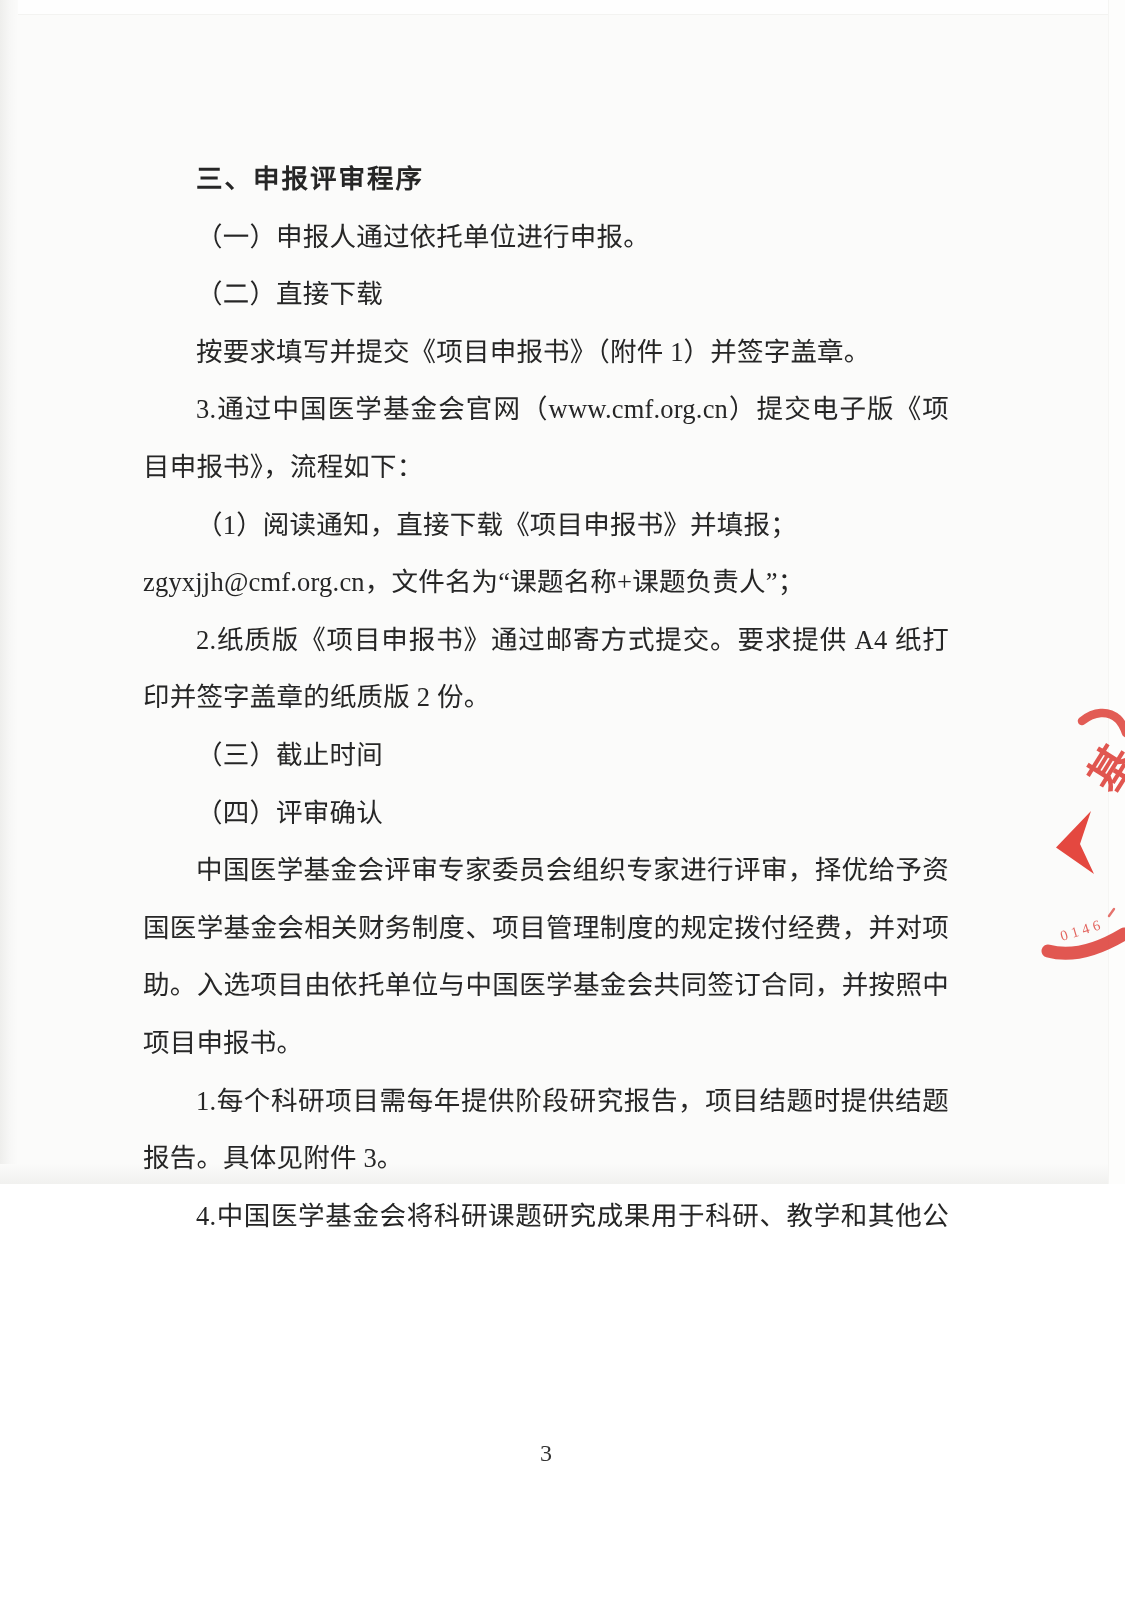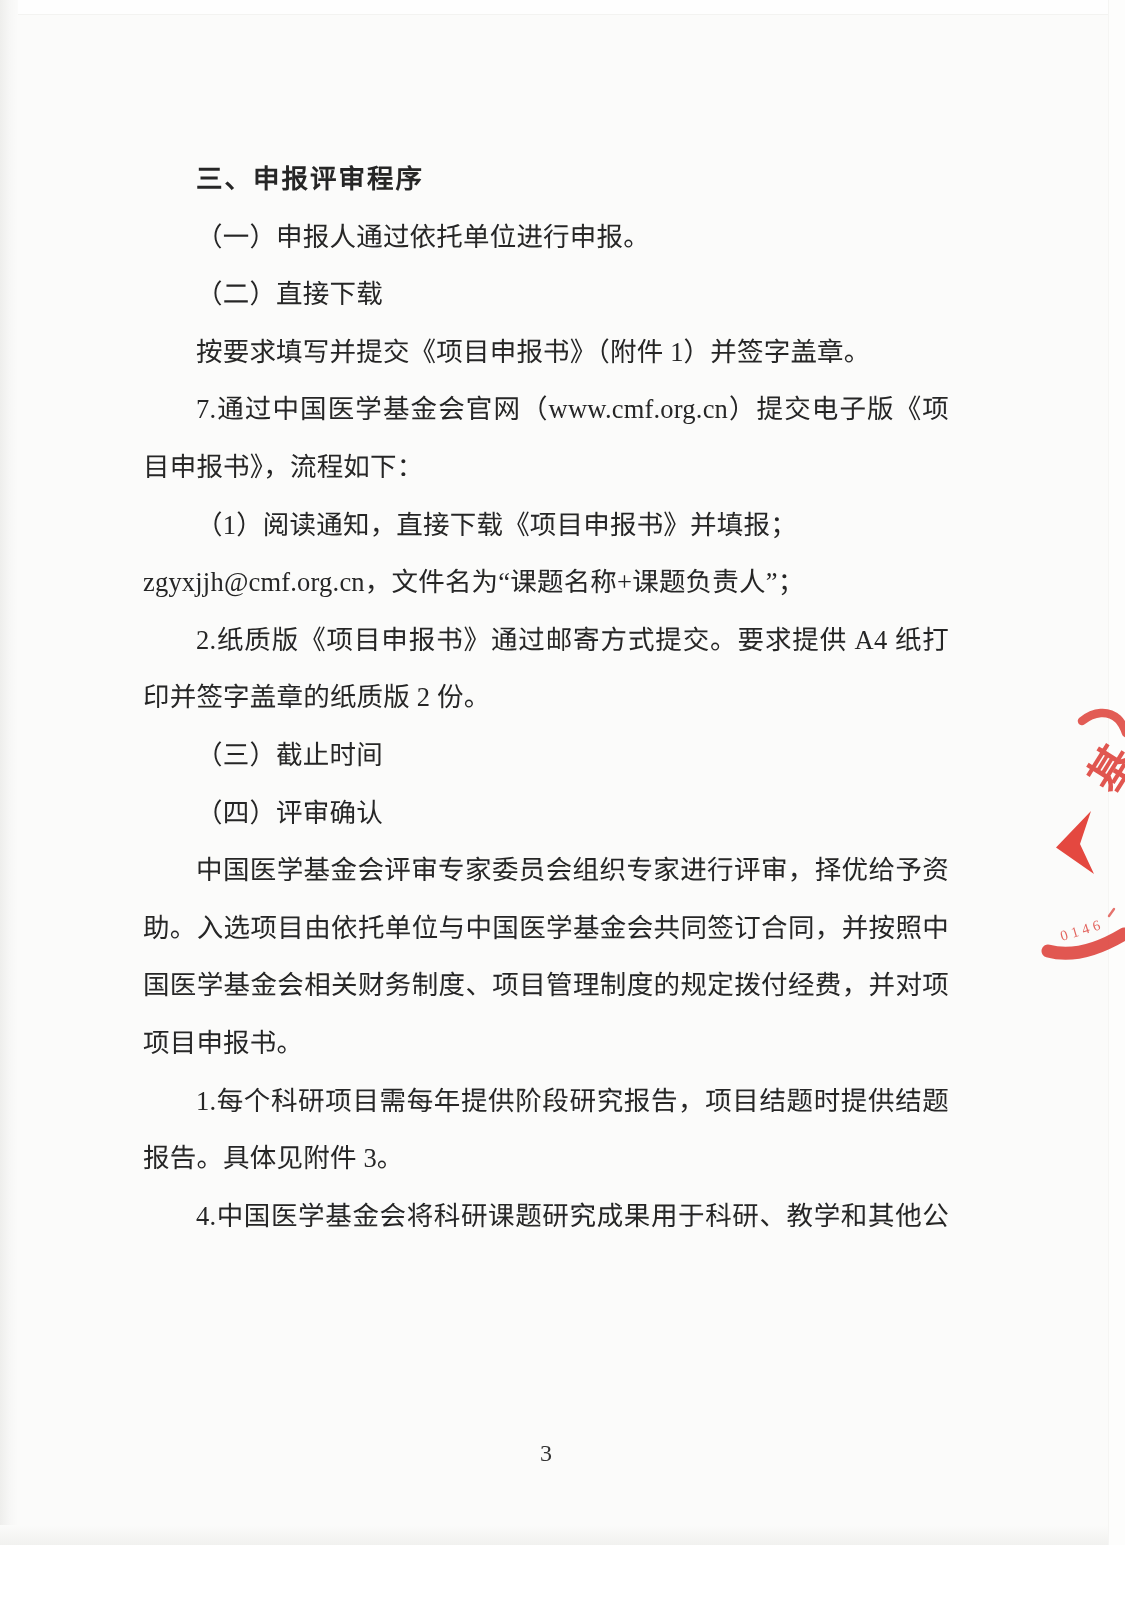--- a/index.html
+++ b/index.html
@@ -4,21 +4,21 @@
 <style>
   html, body {
     margin: 0; padding: 0;
     width: 1125px; height: 1600px;
     background: #ffffff;
     overflow: hidden;
     font-family: "Liberation Serif", "DejaVu Serif", serif;
   }
   .page {
     position: absolute; left: 0; top: 0;
-    width: 1125px; height: 1545px;
+    width: 1125px; height: 1184px;
     background: #fbfbfa;
     color: #262626;
   }
   .edge-left {
     position: absolute; left: 0; top: 0; bottom: 0; width: 18px;
     background: linear-gradient(to right, #eeeeec, #f7f7f6 55%, #fbfbfa);
   }
   .edge-top {
     position: absolute; left: 0; top: 0; right: 0; height: 14px;
     background: #fefefe; border-bottom: 1px solid #f3f3f1;
@@ -70,31 +70,31 @@
   <div class="edge-top"></div>
   <div class="edge-left"></div>
   <div class="edge-bottom"></div>
   <div class="edge-right"></div>
 
   <div class="content" id="content">
       <div class="line bold indent">三、申报评审程序</div>
       <div class="line indent">（一）申报人通过依托单位进行申报。</div>
       <div class="line indent">（二）直接下载</div>
       <div class="line indent">按要求填写并提交《项目申报书》（附件 1）并签字盖章。</div>
-      <div class="line indent fill">7.通过中国医学基金会官网（www.cmf.org.cn）提交电子版《项</div>
+      <div class="line indent fill">3.通过中国医学基金会官网（www.cmf.org.cn）提交电子版《项</div>
       <div class="line">目申报书》，流程如下：</div>
       <div class="line indent">（1）阅读通知，直接下载《项目申报书》并填报；</div>
       <div class="line">zgyxjjh@cmf.org.cn，文件名为“课题名称+课题负责人”；</div>
       <div class="line indent fill">2.纸质版《项目申报书》通过邮寄方式提交。要求提供 A4 纸打</div>
       <div class="line">印并签字盖章的纸质版 2 份。</div>
       <div class="line indent">（三）截止时间</div>
       <div class="line indent">（四）评审确认</div>
       <div class="line indent fill">中国医学基金会评审专家委员会组织专家进行评审，择优给予资</div>
+      <div class="line fill">国医学基金会相关财务制度、项目管理制度的规定拨付经费，并对项</div>
       <div class="line fill">助。入选项目由依托单位与中国医学基金会共同签订合同，并按照中</div>
-      <div class="line fill">国医学基金会相关财务制度、项目管理制度的规定拨付经费，并对项</div>
       <div class="line">项目申报书。</div>
       <div class="line indent fill">1.每个科研项目需每年提供阶段研究报告，项目结题时提供结题</div>
       <div class="line">报告。具体见附件 3。</div>
       <div class="line indent fill">4.中国医学基金会将科研课题研究成果用于科研、教学和其他公</div>
     </div>
 
   <svg class="stamp" viewBox="1030 690 95 280" xmlns="http://www.w3.org/2000/svg">
 
     <path d="M 1082 721 C 1094 711.5, 1108 710, 1118 719 C 1121.5 722.5, 1124 727, 1126 733" fill="none" stroke-width="8.5" stroke-linecap="round" opacity="0.88" stroke="#de453e"></path>
 

